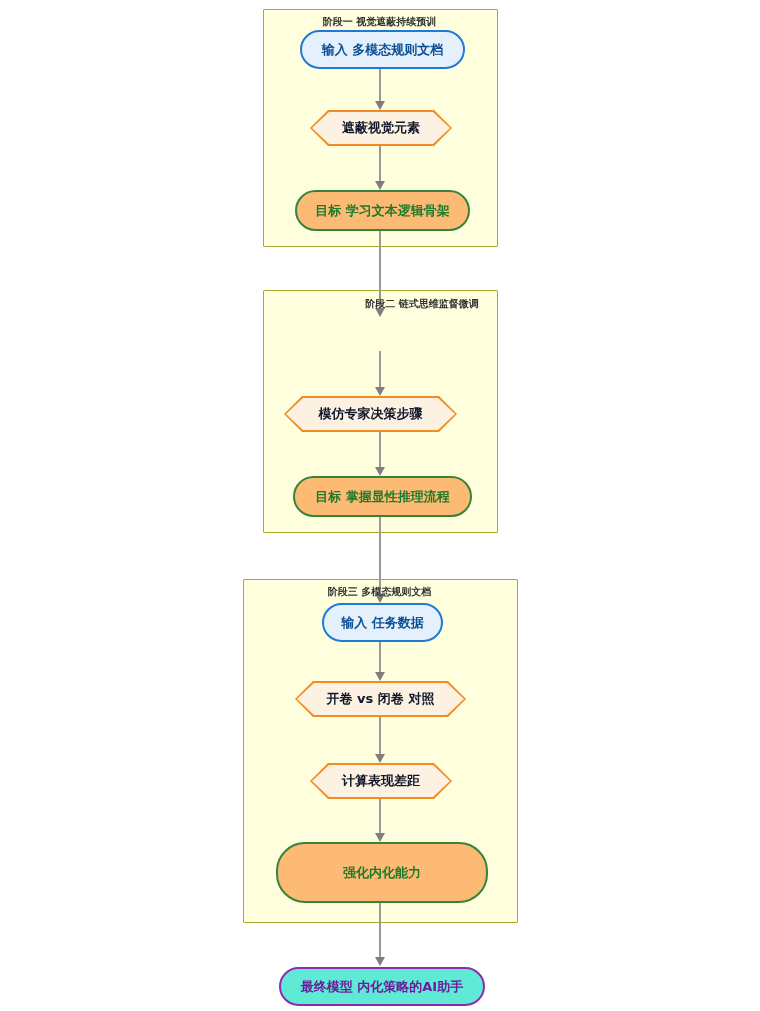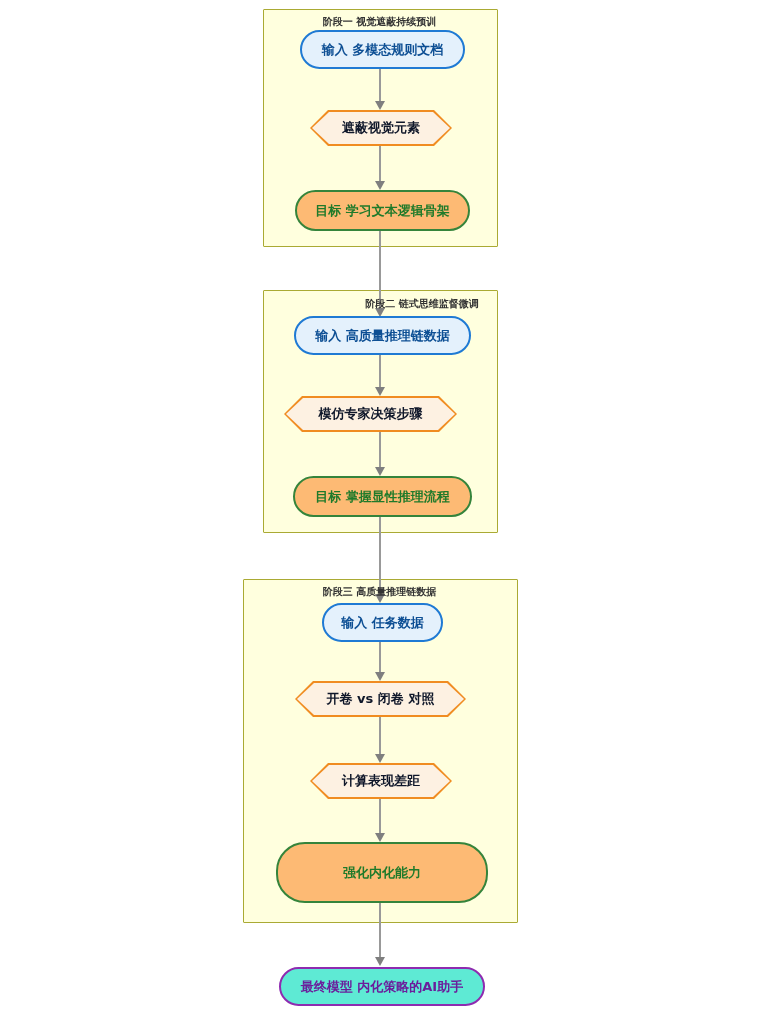--- a/index.html
+++ b/index.html
@@ -111,37 +111,34 @@
   <div class="arrowhead" style="left:375px;top:754px;"></div>
 
   <div class="edge-line" style="left:379px;top:799px;height:36px;"></div>
   <div class="arrowhead" style="left:375px;top:833px;"></div>
 
   <div class="edge-line" style="left:379px;top:899px;height:60px;"></div>
   <div class="arrowhead" style="left:375px;top:957px;"></div>
 
   <div class="stage-title" style="left:263px;top:14px;width:233px;">阶段一 视觉遮蔽持续预训</div>
   <div class="stage-title" style="left:263px;top:296px;width:262px;margin-left:28px;">阶段二 链式思维监督微调</div>
-  <div class="stage-title" style="left:243px;top:584px;width:273px;">阶段三 高质量推理链数据</div>
+  <div class="stage-title" style="left:243px;top:584px;width:273px;">阶段三 多模态规则文档</div>
 
   <div class="node stadium blue" style="left:300px;top:30px;width:161px;height:35px;">
     <span class="node-label">输入 多模态规则文档</span>
   </div>
   <div class="node hex" style="left:310px;top:110px;width:142px;height:36px;">
     <span class="hex-stroke"></span>
     <span class="hex-fill"></span>
     <span class="node-label">遮蔽视觉元素</span>
   </div>
   <div class="node stadium green" style="left:295px;top:190px;width:171px;height:37px;">
     <span class="node-label">目标 学习文本逻辑骨架</span>
   </div>
 
-  <div class="node stadium blue" style="left:294px;top:316px;width:173px;height:35px;">
-    <span class="node-label">输入 高质量推理链数据</span>
-  </div>
   <div class="node hex" style="left:284px;top:396px;width:173px;height:36px;">
     <span class="hex-stroke"></span>
     <span class="hex-fill"></span>
     <span class="node-label">模仿专家决策步骤</span>
   </div>
   <div class="node stadium green" style="left:293px;top:476px;width:175px;height:37px;">
     <span class="node-label">目标 掌握显性推理流程</span>
   </div>
 
   <div class="node hex" style="left:295px;top:681px;width:171px;height:36px;">

